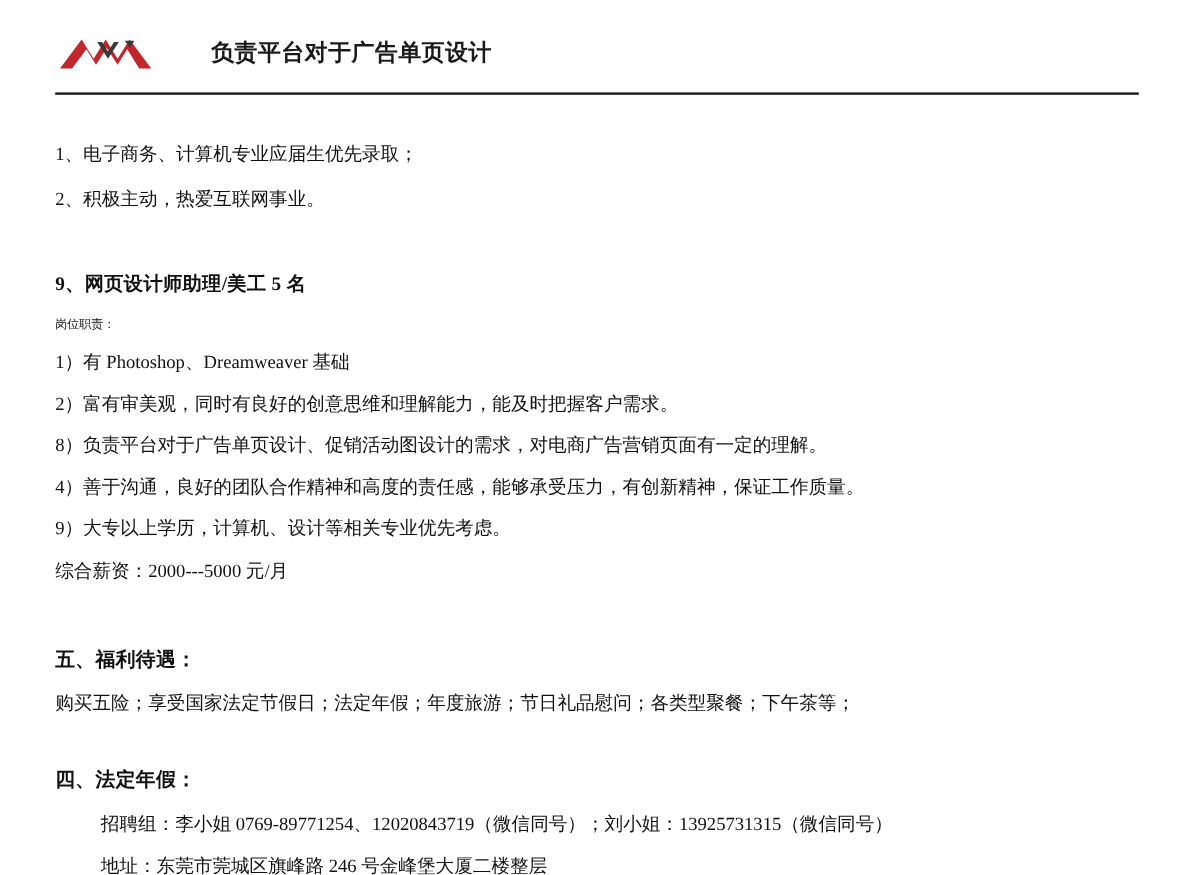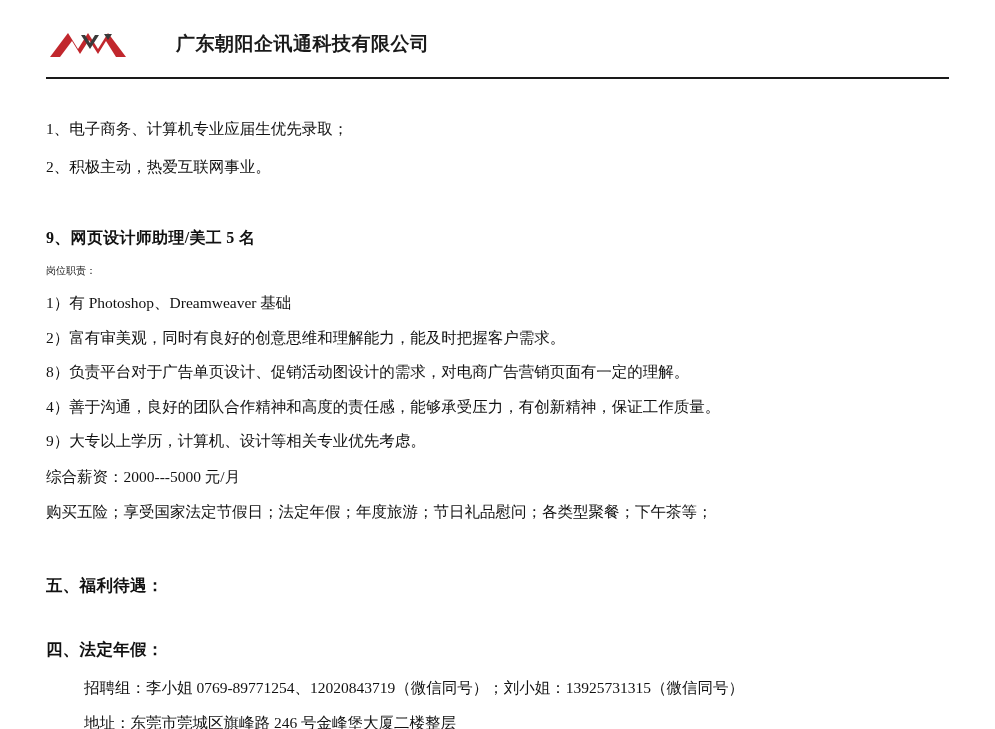--- a/index.html
+++ b/index.html
@@ -106,41 +106,41 @@
 <div class="page">
 
   <div class="header">
     <div class="logo">
       <svg width="82" height="34" viewBox="0 0 82 34" xmlns="http://www.w3.org/2000/svg">
         <path d="M2 30 L20 6 L30 22 L40 6 L50 22 L60 6 L78 30 L68 30 L58 14 L50 27 L41 13 L32 27 L24 14 L12 30 Z" fill="#c1272d"></path>
         <path d="M33 8 L42 22 L51 8 L47 8 L42 16 L37 8 Z" fill="#3a3a3a"></path>
         <path d="M56 7 L64 7 L60 13 Z" fill="#3a3a3a"></path>
       </svg>
     </div>
-    <div class="company-name">广东朝阳企讯通科技有限公司</div>
+    <div class="company-name">负责平台对于广告单页设计</div>
   </div>
   <div class="header-rule"></div>
 
   <div class="content">
 
     <div class="line item-1">1、电子商务、计算机专业应届生优先录取；</div>
     <div class="line item-2">2、积极主动，热爱互联网事业。</div>
 
     <div class="line job-title">9、网页设计师助理/美工 5 名</div>
     <div class="line sub-head">岗位职责：</div>
 
     <div class="line num-line">1）有 Photoshop、Dreamweaver 基础</div>
     <div class="line num-line">2）富有审美观，同时有良好的创意思维和理解能力，能及时把握客户需求。</div>
     <div class="line num-line">8）负责平台对于广告单页设计、促销活动图设计的需求，对电商广告营销页面有一定的理解。</div>
     <div class="line num-line">4）善于沟通，良好的团队合作精神和高度的责任感，能够承受压力，有创新精神，保证工作质量。</div>
     <div class="line num-line">9）大专以上学历，计算机、设计等相关专业优先考虑。</div>
 
     <div class="line salary">综合薪资：2000---5000 元/月</div>
 
+    <div class="line section-head sec-welfare">五、福利待遇：</div>
     <div class="line welfare-body">购买五险；享受国家法定节假日；法定年假；年度旅游；节日礼品慰问；各类型聚餐；下午茶等；</div>
-    <div class="line section-head sec-welfare">五、福利待遇：</div>
 
     <div class="line section-head sec-contact">四、法定年假：</div>
     <div class="line contact-line first">招聘组：李小姐 0769-89771254、12020843719（微信同号）；刘小姐：13925731315（微信同号）</div>
     <div class="line contact-line">地址：东莞市莞城区旗峰路 246 号金峰堡大厦二楼整层</div>
 
   </div>
 </div>
 
 </body></html>

